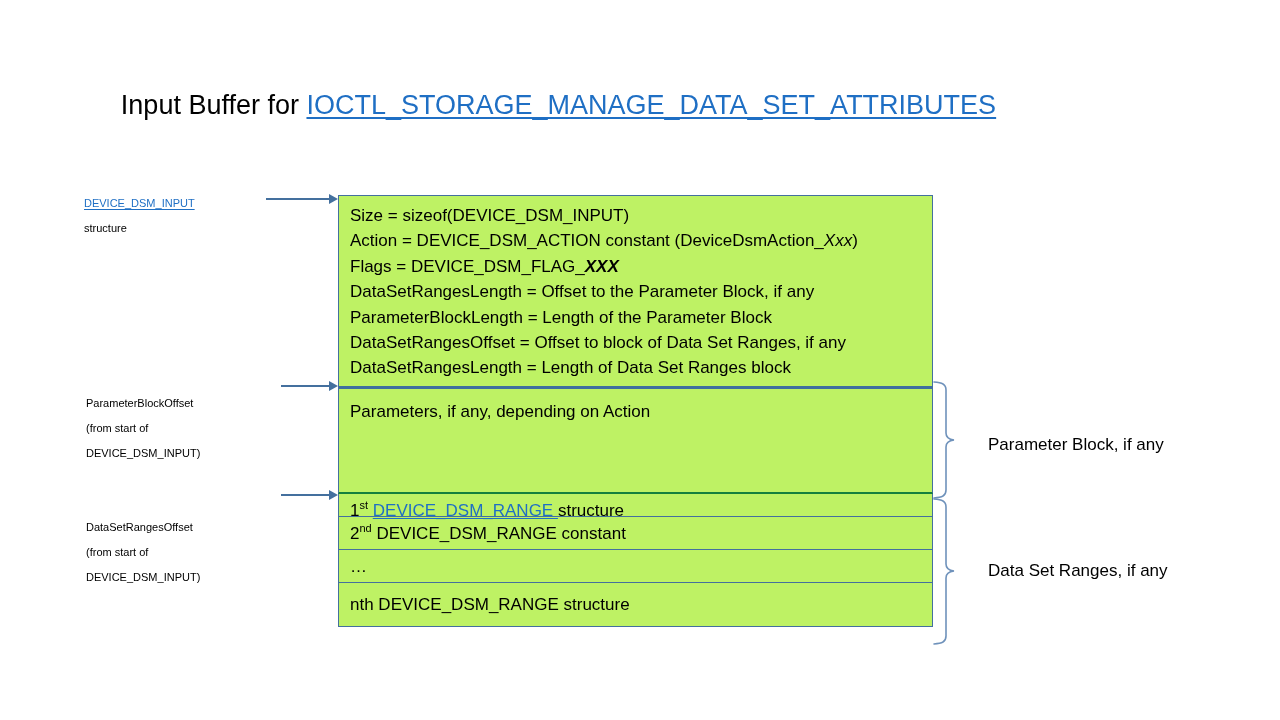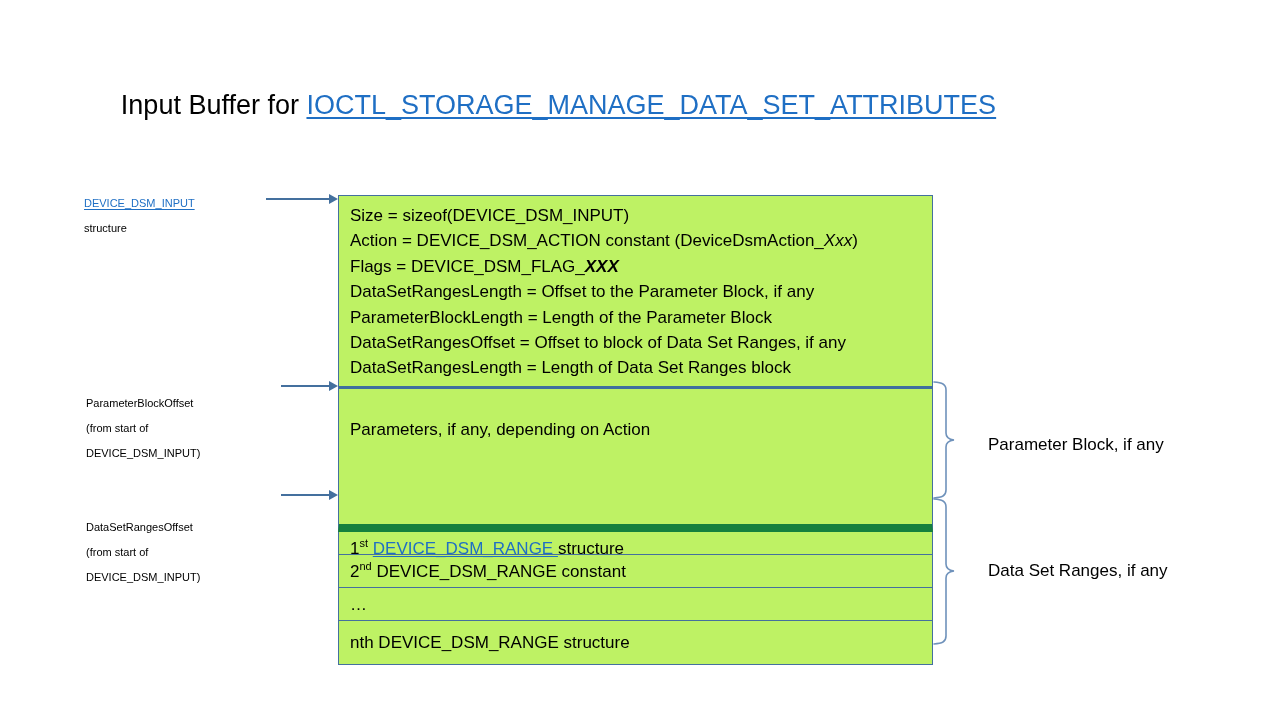--- a/index.html
+++ b/index.html
@@ -103,24 +103,24 @@
   #hdr-block {
     border-bottom: none;
     padding-bottom: 5px;
   }
   #hdr-block .fline { white-space: nowrap; }
   .ital  { font-style: italic; }
   .bital { font-style: italic; font-weight: bold; }
 
   
   #param-block {
-    height: 146px;
+    height: 108px;
     border-top: 3px solid #3f6f9f;
-    border-bottom: 8px solid #15803d;
-    padding-top: 28px;
+    border-bottom: 2px solid #15803d;
+    padding-top: 10px;
   }
 
   
   .range-row {
     border-top: none;
     height: 33px;
     padding-top: 4px;
   }
   #range-row-1 { height: 23px; }
   #range-row-4 { height: 44px; padding-top: 9px; }

